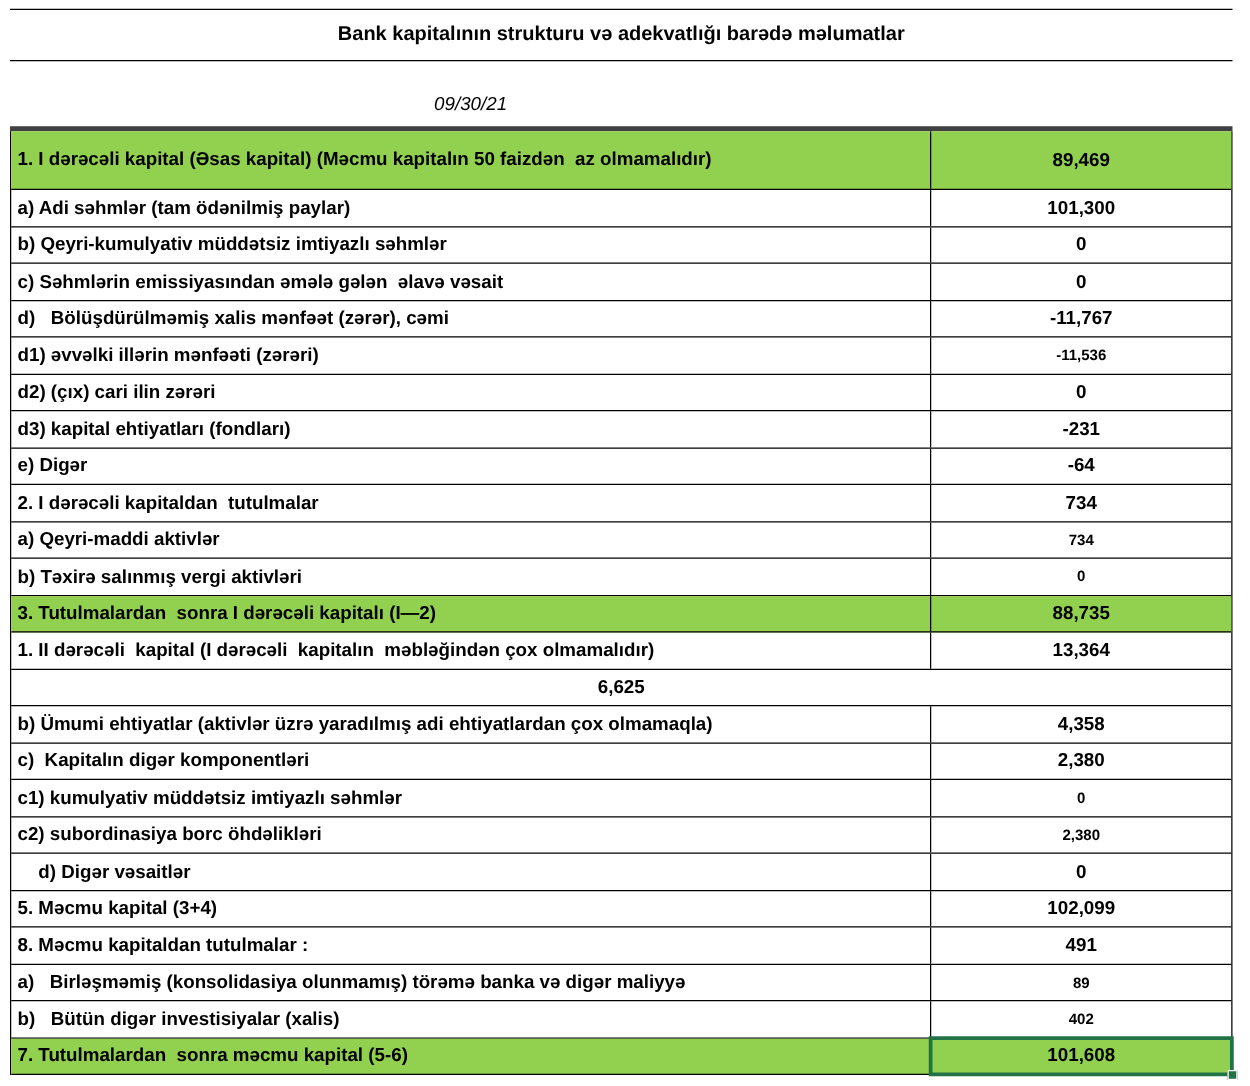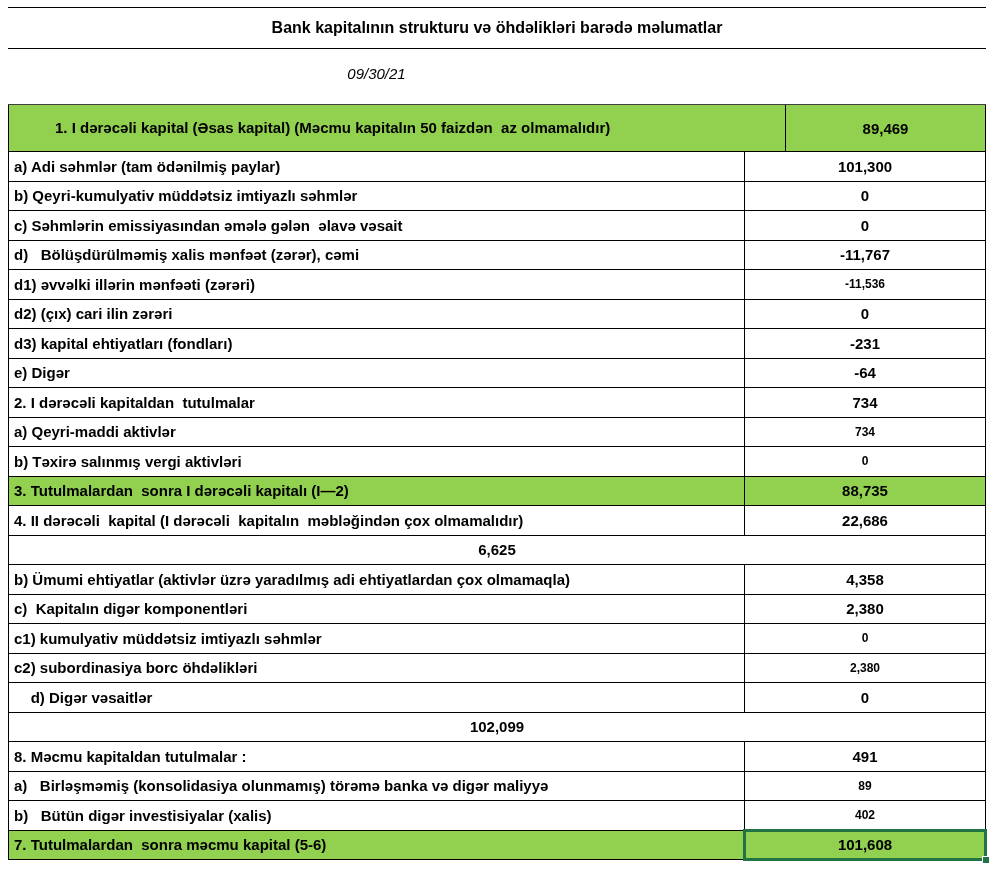--- a/index.html
+++ b/index.html
@@ -19,40 +19,40 @@
     border-bottom: 1px solid #000;
     text-align: center;
     font-weight: 700;
     font-size: 16px;
     line-height: 40px;
   }
   .gap { height: 16px; }
 
   .date-row {
     display: flex;
-    align-items: flex-start;
+    align-items: center;
     height: 40px;
-    border-bottom: 1px solid #404040;
+    border-bottom: 4px solid #404040;
     font-style: italic;
     font-size: 15px;
   }
   .date-cell { width: 737px; text-align: center; }
   .unit-cell { flex: 1; text-align: right; padding-right: 8px; }
 
   .rows {
     border-left: 1px solid #000;
     border-right: 1px solid #000;
   }
   .row {
     display: flex;
     align-items: stretch;
     min-height: 29.5px;
     border-bottom: 1px solid #000;
   }
-  .rows .row:first-child { min-height: 47px; padding-left: 41px; }
+  .rows .row:first-child { min-height: 47px; }
 
   .cell { display: flex; align-items: center; font-weight: bold; }
   .label {
     width: 736px;
     border-right: 1px solid #000;
     padding: 2px 4px 2px 5px;
     font-size: 15px;
     white-space: pre-wrap;
     line-height: 1.15;
   }
@@ -85,21 +85,21 @@
     height: 8px;
     background: var(--sel, #217346);
     border: 1px solid #fff;
     z-index: 3;
   }
 </style>
 </head>
 <body>
 
 <div class="sheet">
-  <div class="title-cell">Bank kapitalının strukturu və öhdəlikləri barədə məlumatlar</div>
+  <div class="title-cell">Bank kapitalının strukturu və adekvatlığı barədə məlumatlar</div>
   <div class="gap"></div>
   <div class="date-row">
     <div class="date-cell">09/30/21</div>
   </div>
   <div class="rows">
       <div class="row green">
     <div class="cell label">1. I dərəcəli kapital (Əsas kapital) (Məcmu kapitalın 50 faizdən  az olmamalıdır)</div>
     <div class="cell value">89,469</div>
   </div>
       <div class="row">
@@ -144,22 +144,22 @@
   </div>
       <div class="row small">
     <div class="cell label">b) Təxirə salınmış vergi aktivləri</div>
     <div class="cell value">0</div>
   </div>
       <div class="row green">
     <div class="cell label">3. Tutulmalardan  sonra I dərəcəli kapitalı (I—2)</div>
     <div class="cell value">88,735</div>
   </div>
       <div class="row bold-label">
-    <div class="cell label">4. II dərəcəli  kapital (I dərəcəli  kapitalın  məbləğindən çox olmamalıdır)</div>
-    <div class="cell value bold">22,686</div>
+    <div class="cell label">1. II dərəcəli  kapital (I dərəcəli  kapitalın  məbləğindən çox olmamalıdır)</div>
+    <div class="cell value bold">13,364</div>
   </div>
       <div class="row">
     <div class="cell value">6,625</div>
   </div>
       <div class="row">
     <div class="cell label">b) Ümumi ehtiyatlar (aktivlər üzrə yaradılmış adi ehtiyatlardan çox olmamaqla)</div>
     <div class="cell value">4,358</div>
   </div>
       <div class="row">
     <div class="cell label">c)  Kapitalın digər komponentləri</div>
@@ -171,20 +171,21 @@
   </div>
       <div class="row small">
     <div class="cell label">c2) subordinasiya borc öhdəlikləri</div>
     <div class="cell value">2,380</div>
   </div>
       <div class="row">
     <div class="cell label">    d) Digər vəsaitlər</div>
     <div class="cell value">0</div>
   </div>
       <div class="row bold-label">
+    <div class="cell label">5. Məcmu kapital (3+4)</div>
     <div class="cell value bold">102,099</div>
   </div>
       <div class="row bold-label">
     <div class="cell label">8. Məcmu kapitaldan tutulmalar :</div>
     <div class="cell value">491</div>
   </div>
       <div class="row small">
     <div class="cell label">a)   Birləşməmiş (konsolidasiya olunmamış) törəmə banka və digər maliyyə</div>
     <div class="cell value">89</div>
   </div>

